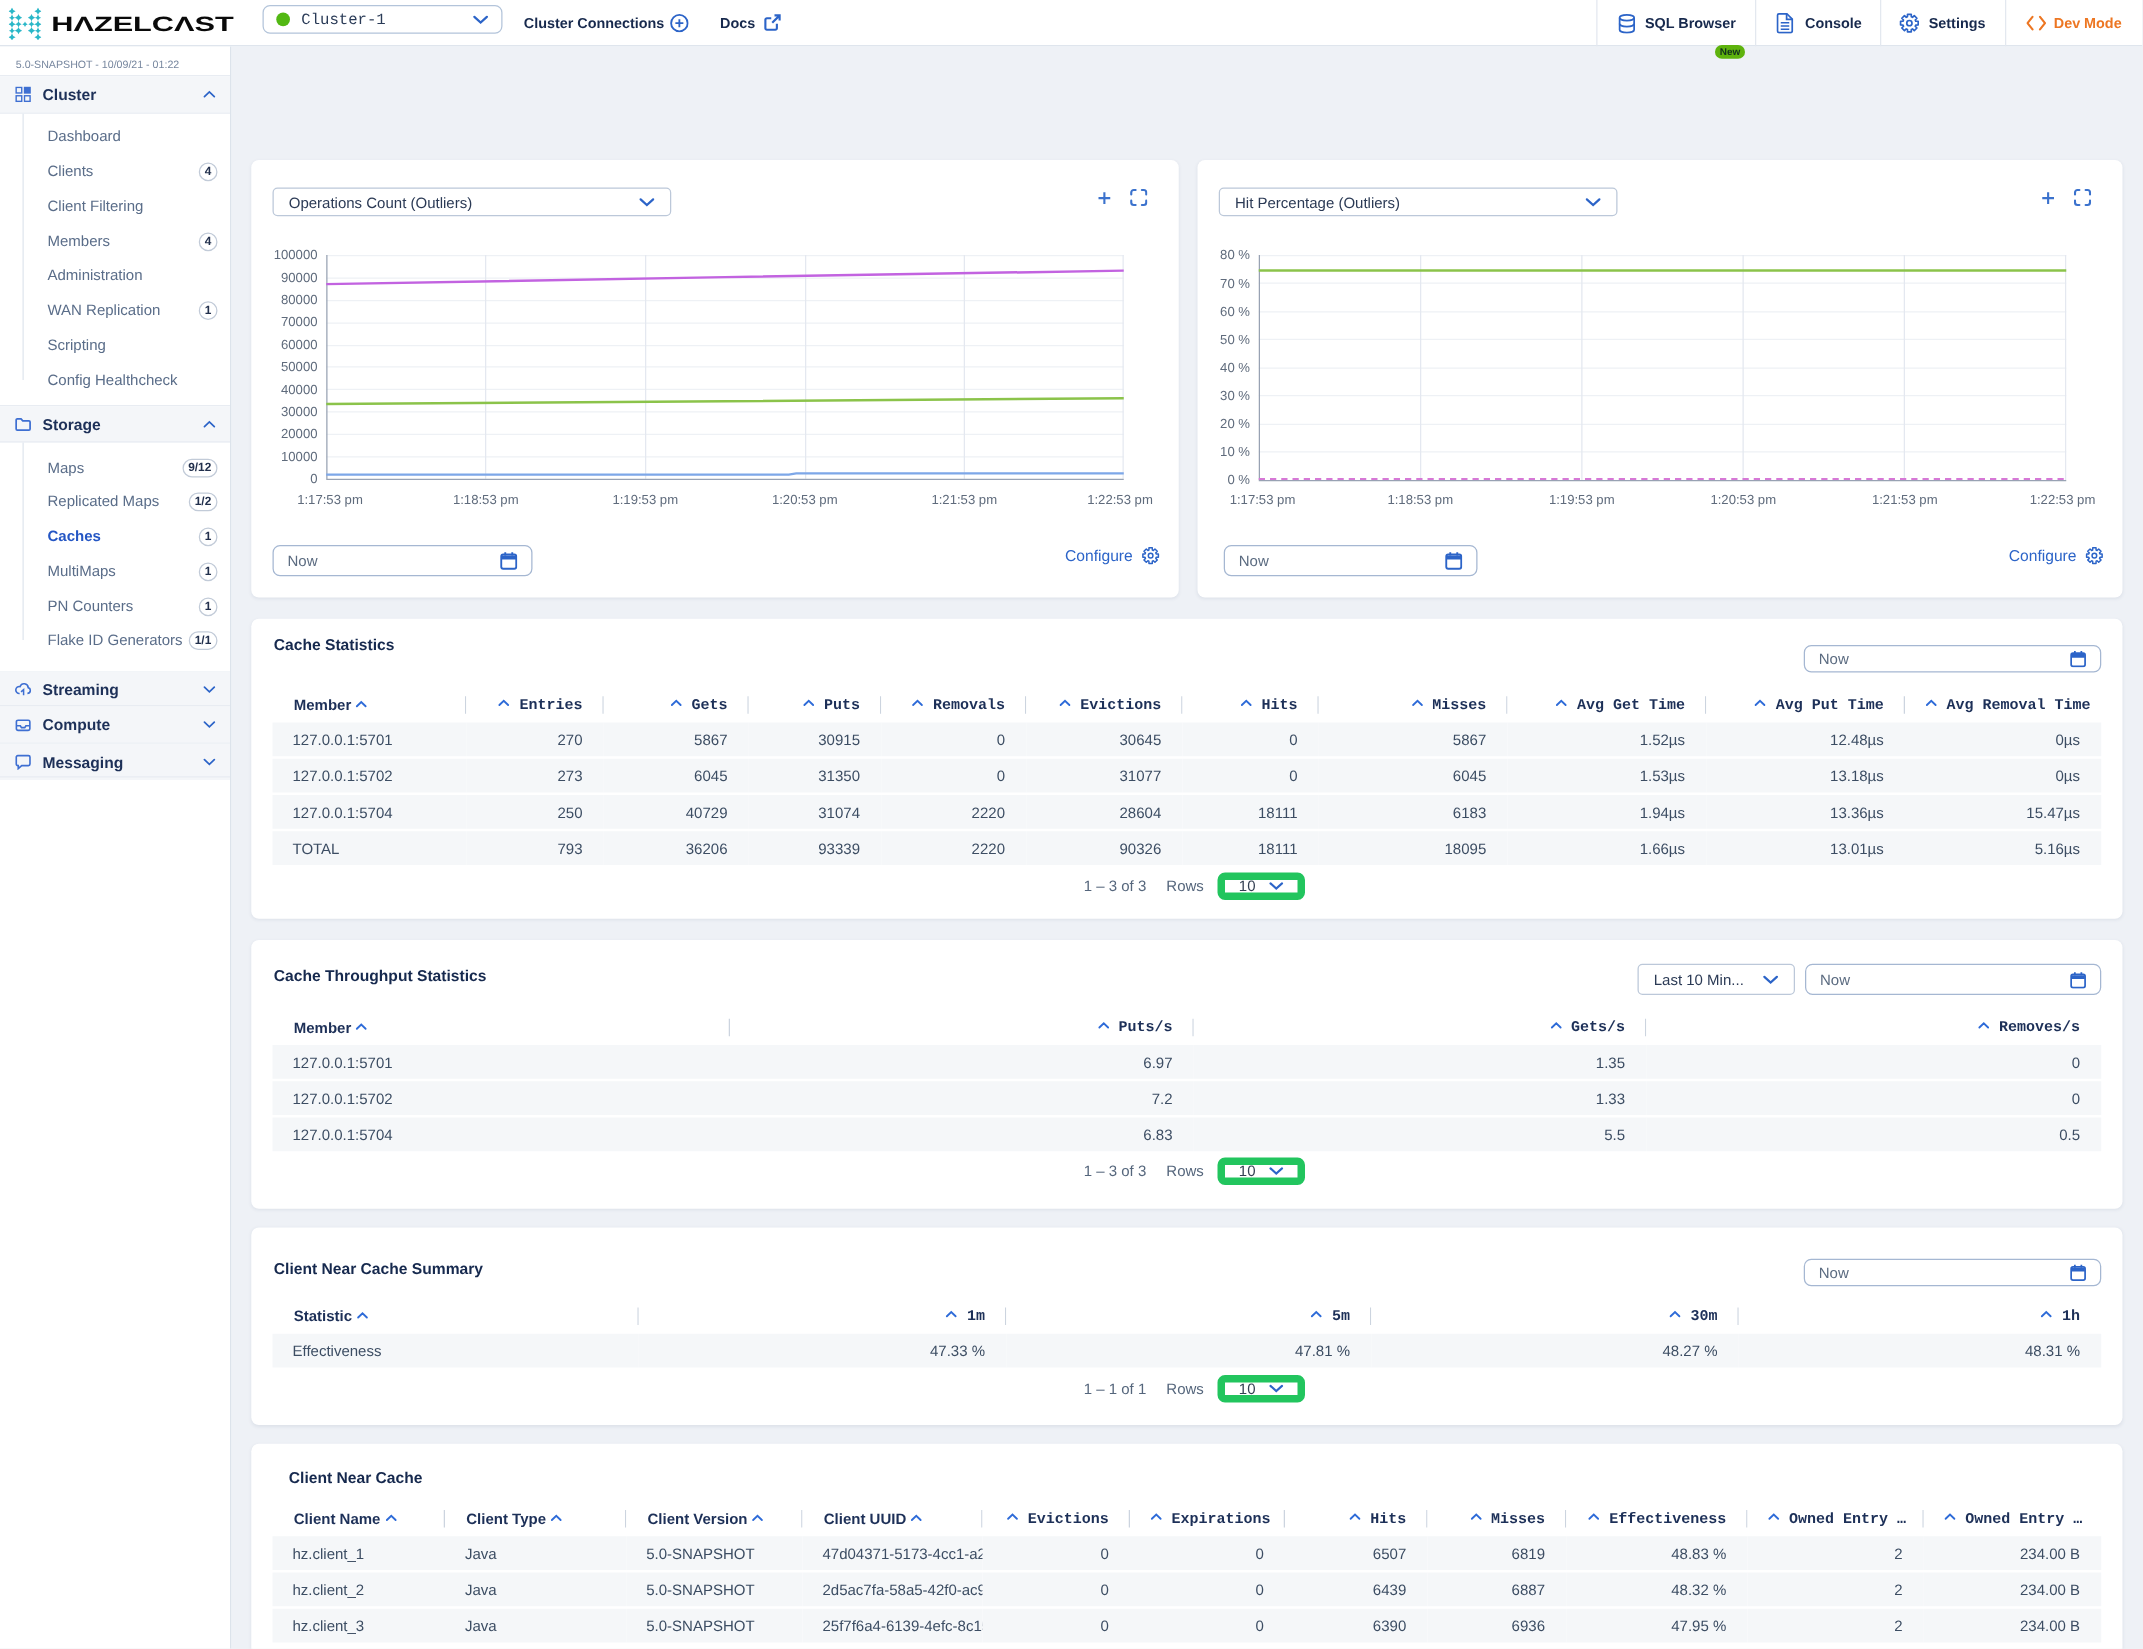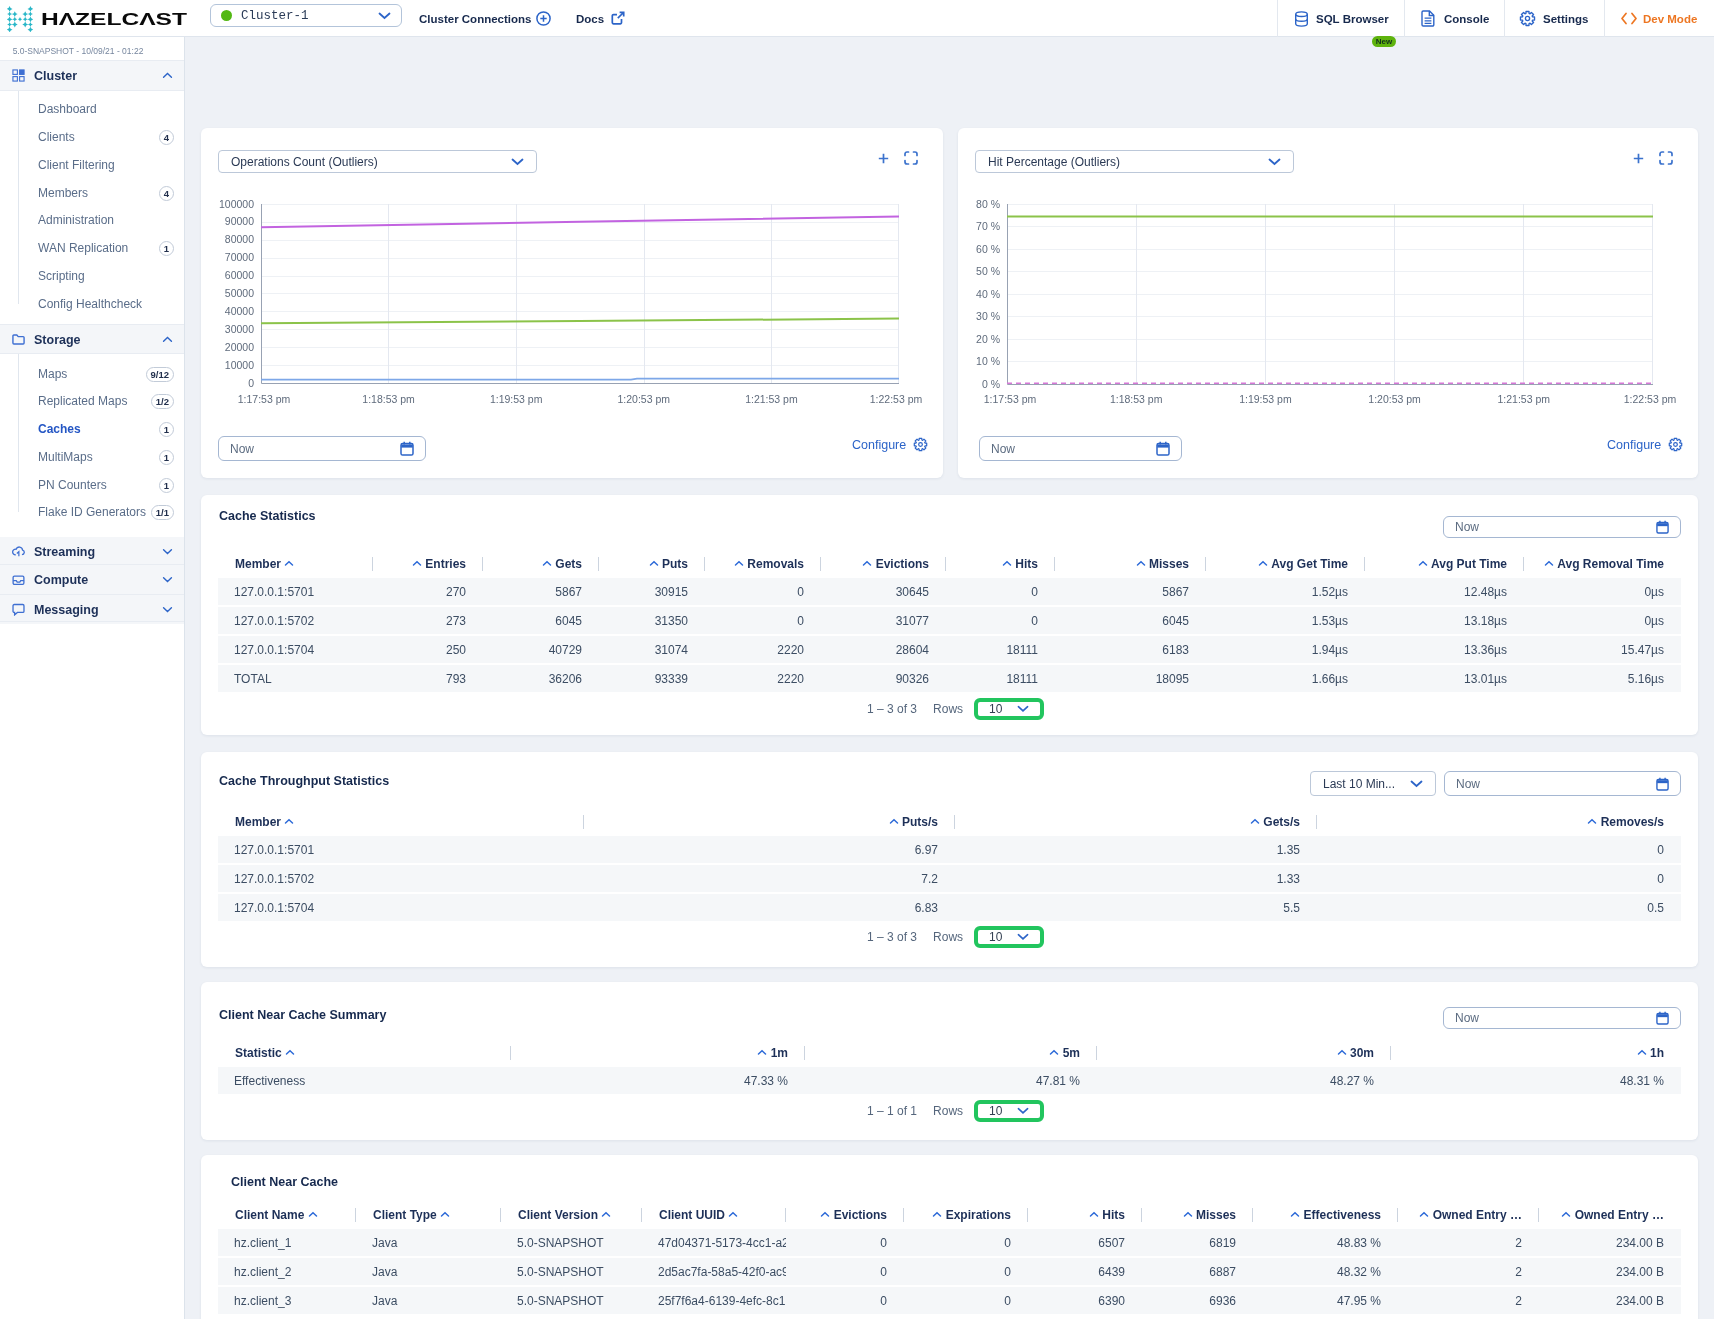--- a/index.html
+++ b/index.html
@@ -33,27 +33,27 @@
 
 .sel { position:absolute; border:1px solid #bcc8d9; border-radius:4px; background:#fff; display:flex; align-items:center; justify-content:space-between; padding:0 12px; font-size:12px; color:#2b3a55; }
 .nowbox { position:absolute; border:1px solid #a5b7d2; border-radius:6px; background:#fff; display:flex; align-items:center; justify-content:space-between; padding:0 11px; font-size:12px; color:#5b6b80; }
 .ctitle { position:absolute; font-size:12.5px; font-weight:bold; color:#16294e; }
 .cfg { position:absolute; display:flex; align-items:center; gap:7px; font-size:12.5px; color:#2c64c8; }
 
 
 table.dt { border-collapse:separate; border-spacing:0 2px; table-layout:fixed; font-size:12px; }
 table.dt th { font-weight:bold; color:#1d3058; padding:0 17px 0 16px; height:24px; position:relative; white-space:nowrap; overflow:hidden; }
 table.dt th.l { text-align:left; padding-left:17px; }
-table.dt th.r { text-align:right; }
+table.dt th.r { text-align:right;font-family:Liberation Mono, monospace; }
 table.dt th.sep:after { content:""; position:absolute; right:0; top:50%; margin-top:-7px; width:1px; height:14px; background:#ccd4df; }
 table.dt td { color:#3c4d63; background:#f5f7f9; height:27px; padding:0 17px 0 16px; white-space:nowrap; overflow:hidden; }
 table.dt td.l { text-align:left; }
 table.dt td.r { text-align:right; }
 .pager { position:absolute; display:flex; align-items:center; font-size:12px; color:#55667c; }
-.rowsel { border:4px solid #22c55e; border-radius:6px; background:#fff; width:70px; height:22px; display:flex; align-items:center; justify-content:space-between; padding:0 11px; color:#333f52; }
+.rowsel { border:6px solid #22c55e; border-radius:6px; background:#fff; width:70px; height:22px; display:flex; align-items:center; justify-content:space-between; padding:0 11px; color:#333f52; }
 .caret { display:inline-block; vertical-align:1px; }
 </style>
 </head>
 <body>
 <div id="app">
 
 <div id="topbar">
   <svg class="abs" style="left:7px;top:6px" width="26" height="26" viewBox="0 0 26 26" id="logomark">
         <path d="M2.6 0.0Q3.12 2.38 5.5 2.9Q3.12 3.42 2.6 5.8Q2.08 3.42 -0.3 2.9Q2.08 2.38 2.6 0.0ZM2.6 5.6Q3.05 7.65 5.1 8.1Q3.05 8.55 2.6 10.6Q2.15 8.55 0.1 8.1Q2.15 7.65 2.6 5.6ZM2.6 10.4Q3.12 12.78 5.5 13.3Q3.12 13.82 2.6 16.2Q2.08 13.82 -0.3 13.3Q2.08 12.78 2.6 10.4ZM2.6 16.0Q3.05 18.05 5.1 18.5Q3.05 18.95 2.6 21.0Q2.15 18.95 0.1 18.5Q2.15 18.05 2.6 16.0ZM2.6 20.8Q3.12 23.18 5.5 23.7Q3.12 24.22 2.6 26.6Q2.08 24.22 -0.3 23.7Q2.08 23.18 2.6 20.8ZM7.8 5.2Q8.32 7.58 10.7 8.1Q8.32 8.62 7.8 11.0Q7.28 8.62 4.9 8.1Q7.28 7.58 7.8 5.2ZM7.8 10.8Q8.25 12.85 10.3 13.3Q8.25 13.75 7.8 15.8Q7.35 13.75 5.3 13.3Q7.35 12.85 7.8 10.8ZM7.8 15.6Q8.32 17.98 10.7 18.5Q8.32 19.02 7.8 21.4Q7.28 19.02 4.9 18.5Q7.28 17.98 7.8 15.6ZM13.0 11.1Q13.4 12.9 15.2 13.3Q13.4 13.7 13.0 15.5Q12.6 13.7 10.8 13.3Q12.6 12.9 13.0 11.1ZM18.2 5.2Q18.72 7.58 21.1 8.1Q18.72 8.62 18.2 11.0Q17.68 8.62 15.3 8.1Q17.68 7.58 18.2 5.2ZM18.2 10.8Q18.65 12.85 20.7 13.3Q18.65 13.75 18.2 15.8Q17.75 13.75 15.7 13.3Q17.75 12.85 18.2 10.8ZM18.2 15.6Q18.72 17.98 21.1 18.5Q18.72 19.02 18.2 21.4Q17.68 19.02 15.3 18.5Q17.68 17.98 18.2 15.6ZM23.4 0.0Q23.92 2.38 26.3 2.9Q23.92 3.42 23.4 5.8Q22.88 3.42 20.5 2.9Q22.88 2.38 23.4 0.0ZM23.4 5.6Q23.85 7.65 25.9 8.1Q23.85 8.55 23.4 10.6Q22.95 8.55 20.9 8.1Q22.95 7.65 23.4 5.6ZM23.4 10.4Q23.92 12.78 26.3 13.3Q23.92 13.82 23.4 16.2Q22.88 13.82 20.5 13.3Q22.88 12.78 23.4 10.4ZM23.4 16.0Q23.85 18.05 25.9 18.5Q23.85 18.95 23.4 21.0Q22.95 18.95 20.9 18.5Q22.95 18.05 23.4 16.0ZM23.4 20.8Q23.92 23.18 26.3 23.7Q23.92 24.22 23.4 26.6Q22.88 24.22 20.5 23.7Q22.88 23.18 23.4 20.8Z" fill="#2ab7c8"></path>
       </svg>

